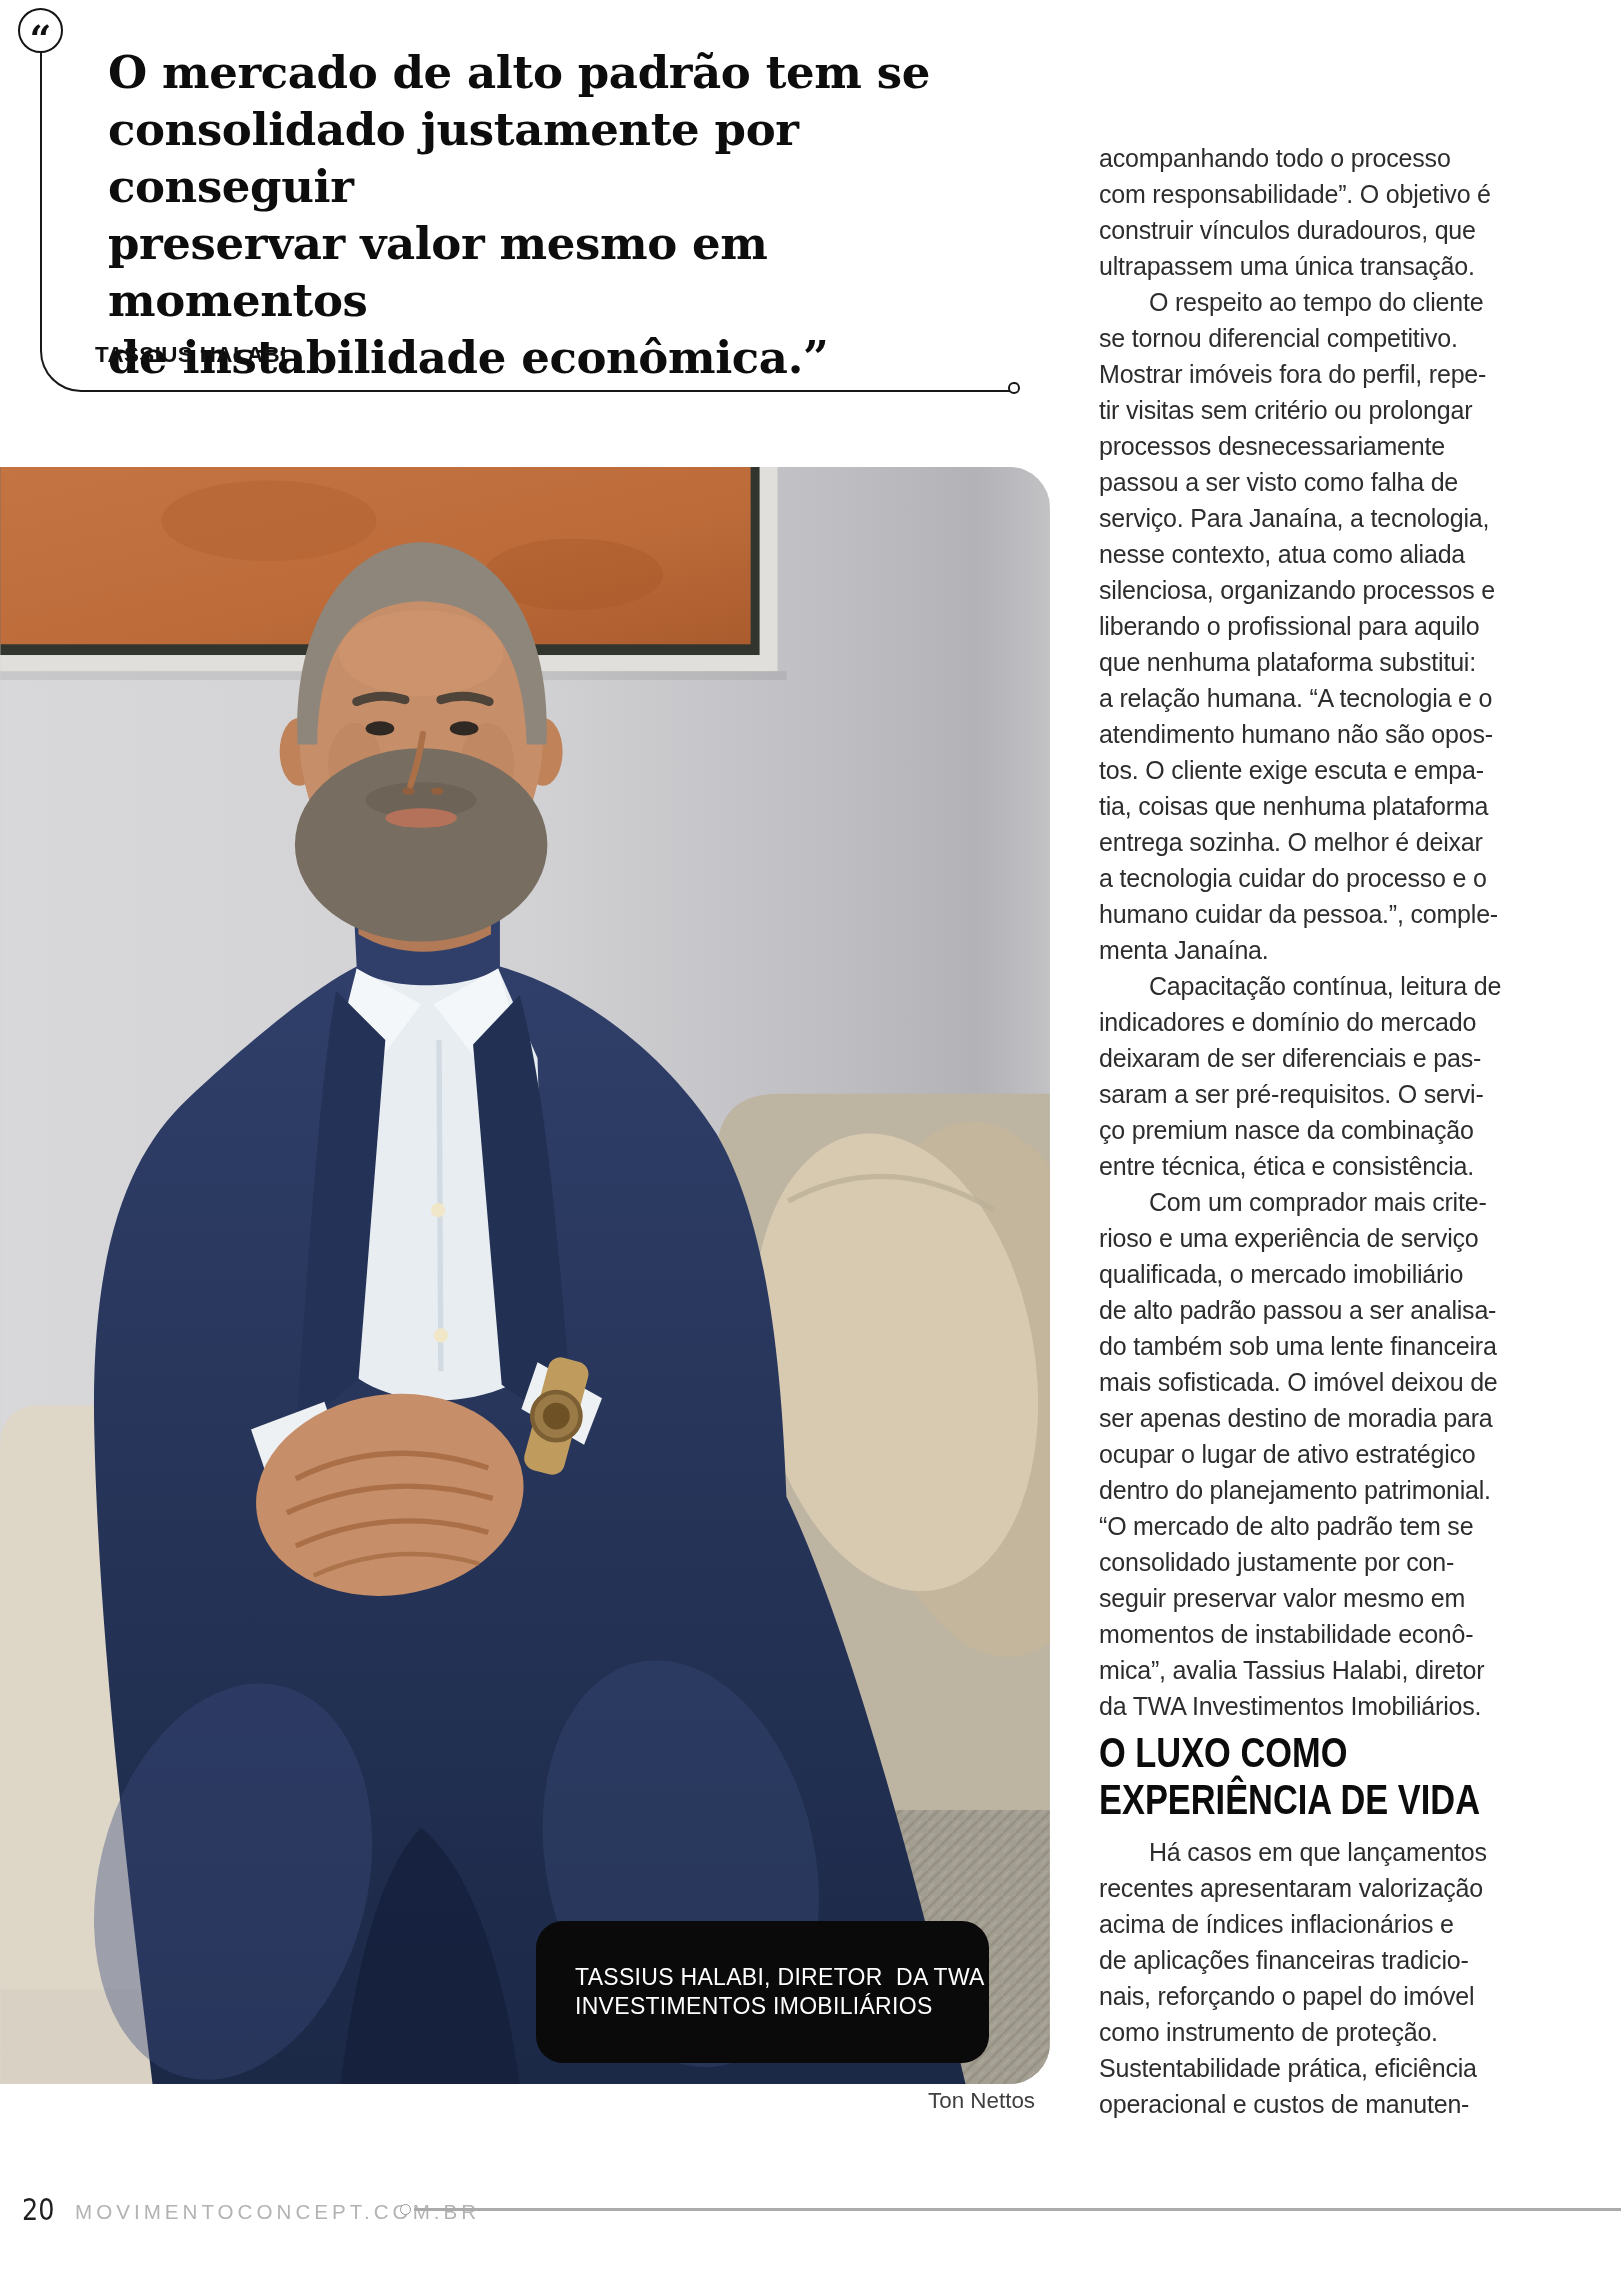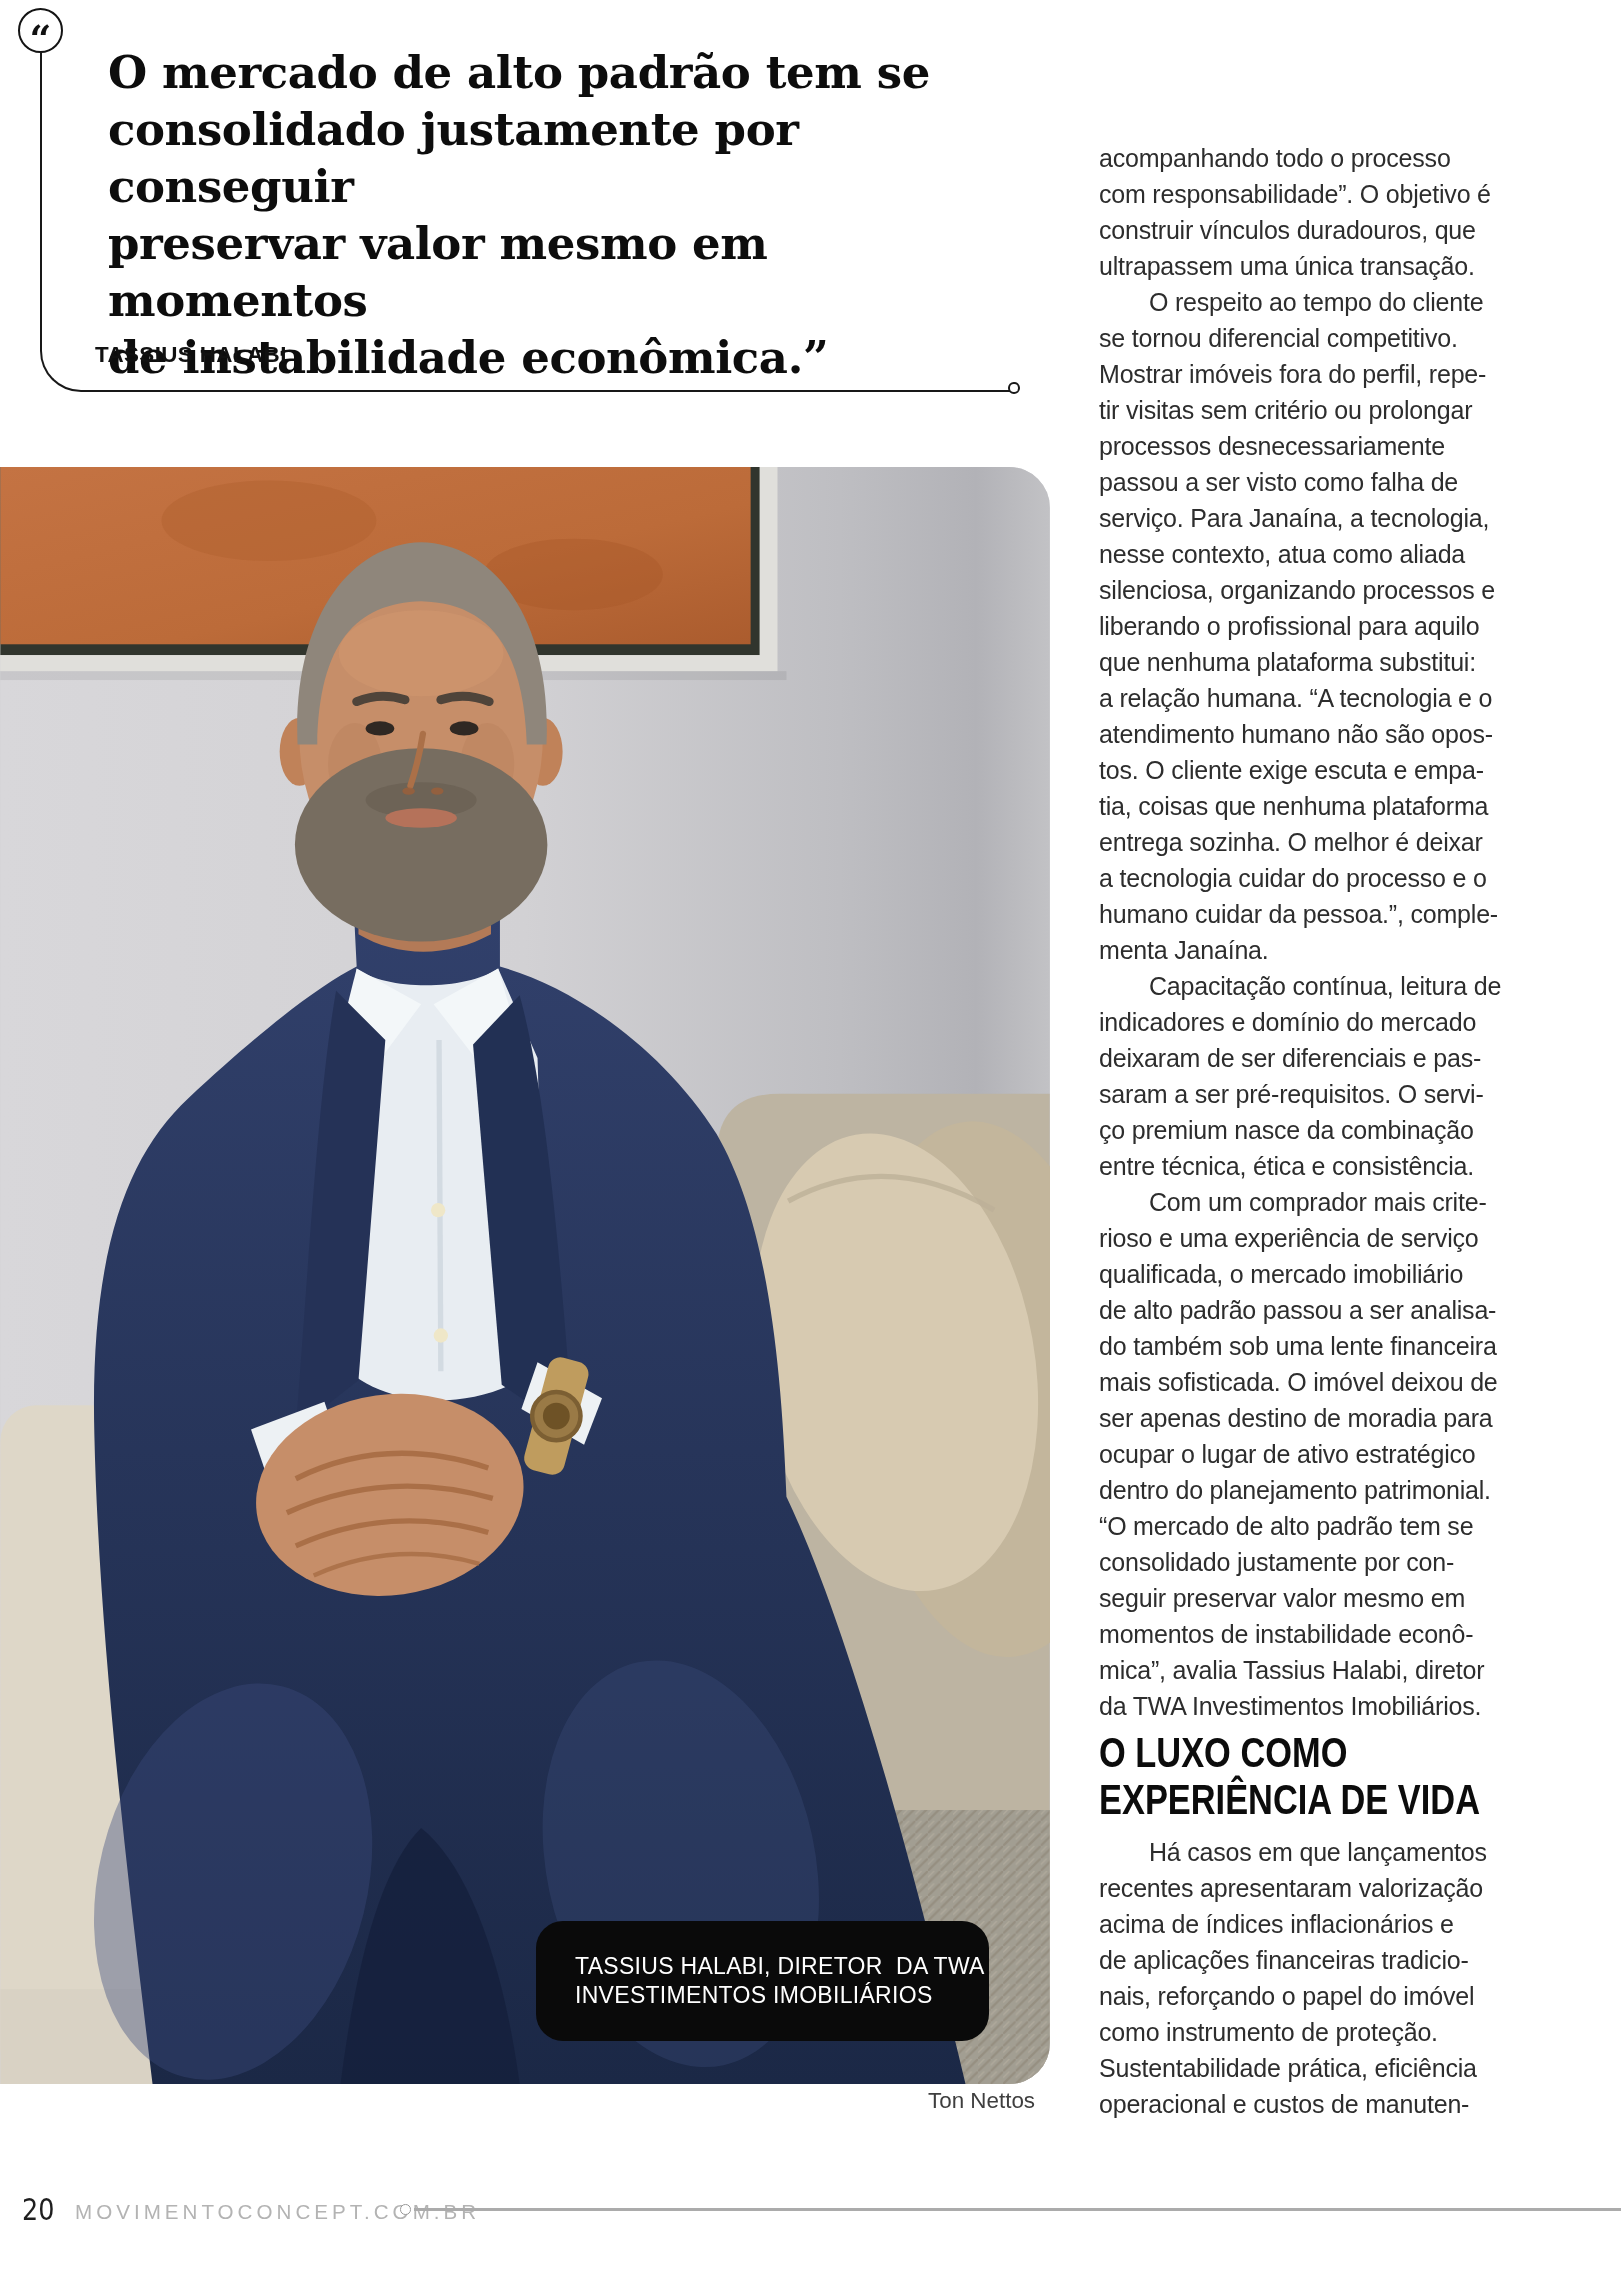--- a/index.html
+++ b/index.html
@@ -19,21 +19,21 @@
     font-family:"DejaVu Serif",serif;font-weight:700;font-size:45px;line-height:57px;
     letter-spacing:-0.4px;color:#0d0d0d;white-space:pre-line;margin-left:16px;}
   .attribution{position:absolute;left:95px;top:303px;font-size:22.4px;font-weight:700;
     letter-spacing:0.4px;color:#111;margin-top:39px;}
 
   
   .photo{position:absolute;left:0;top:467px;width:1050px;height:1617px;
     border-radius:0 41px 41px 0;overflow:hidden;background:#d2d2d5;}
   .photo svg{display:block;}
 
-  .caption-box{position:absolute;left:536px;top:1921px;width:453px;height:120px;
+  .caption-box{position:absolute;left:536px;top:1921px;width:453px;height:142px;
     background:var(--caption-bg,#0a0a0a);border-radius:27px;color:#ffffff;
     display:flex;align-items:center;box-sizing:border-box;padding-left:39px;
     font-size:23px;line-height:29px;letter-spacing:0.3px;white-space:pre-line;}
   .photo-credit{position:absolute;left:928px;top:2088px;font-size:22.4px;color:#3f3f3f;}
 
   
   .column{position:absolute;left:1099px;top:140px;width:537px;color:#2d2d2d;
     font-size:25px;line-height:36px;letter-spacing:-0.2px;}
   .para{margin:0;white-space:pre-line;}
   .para.indent{text-indent:50px;}

